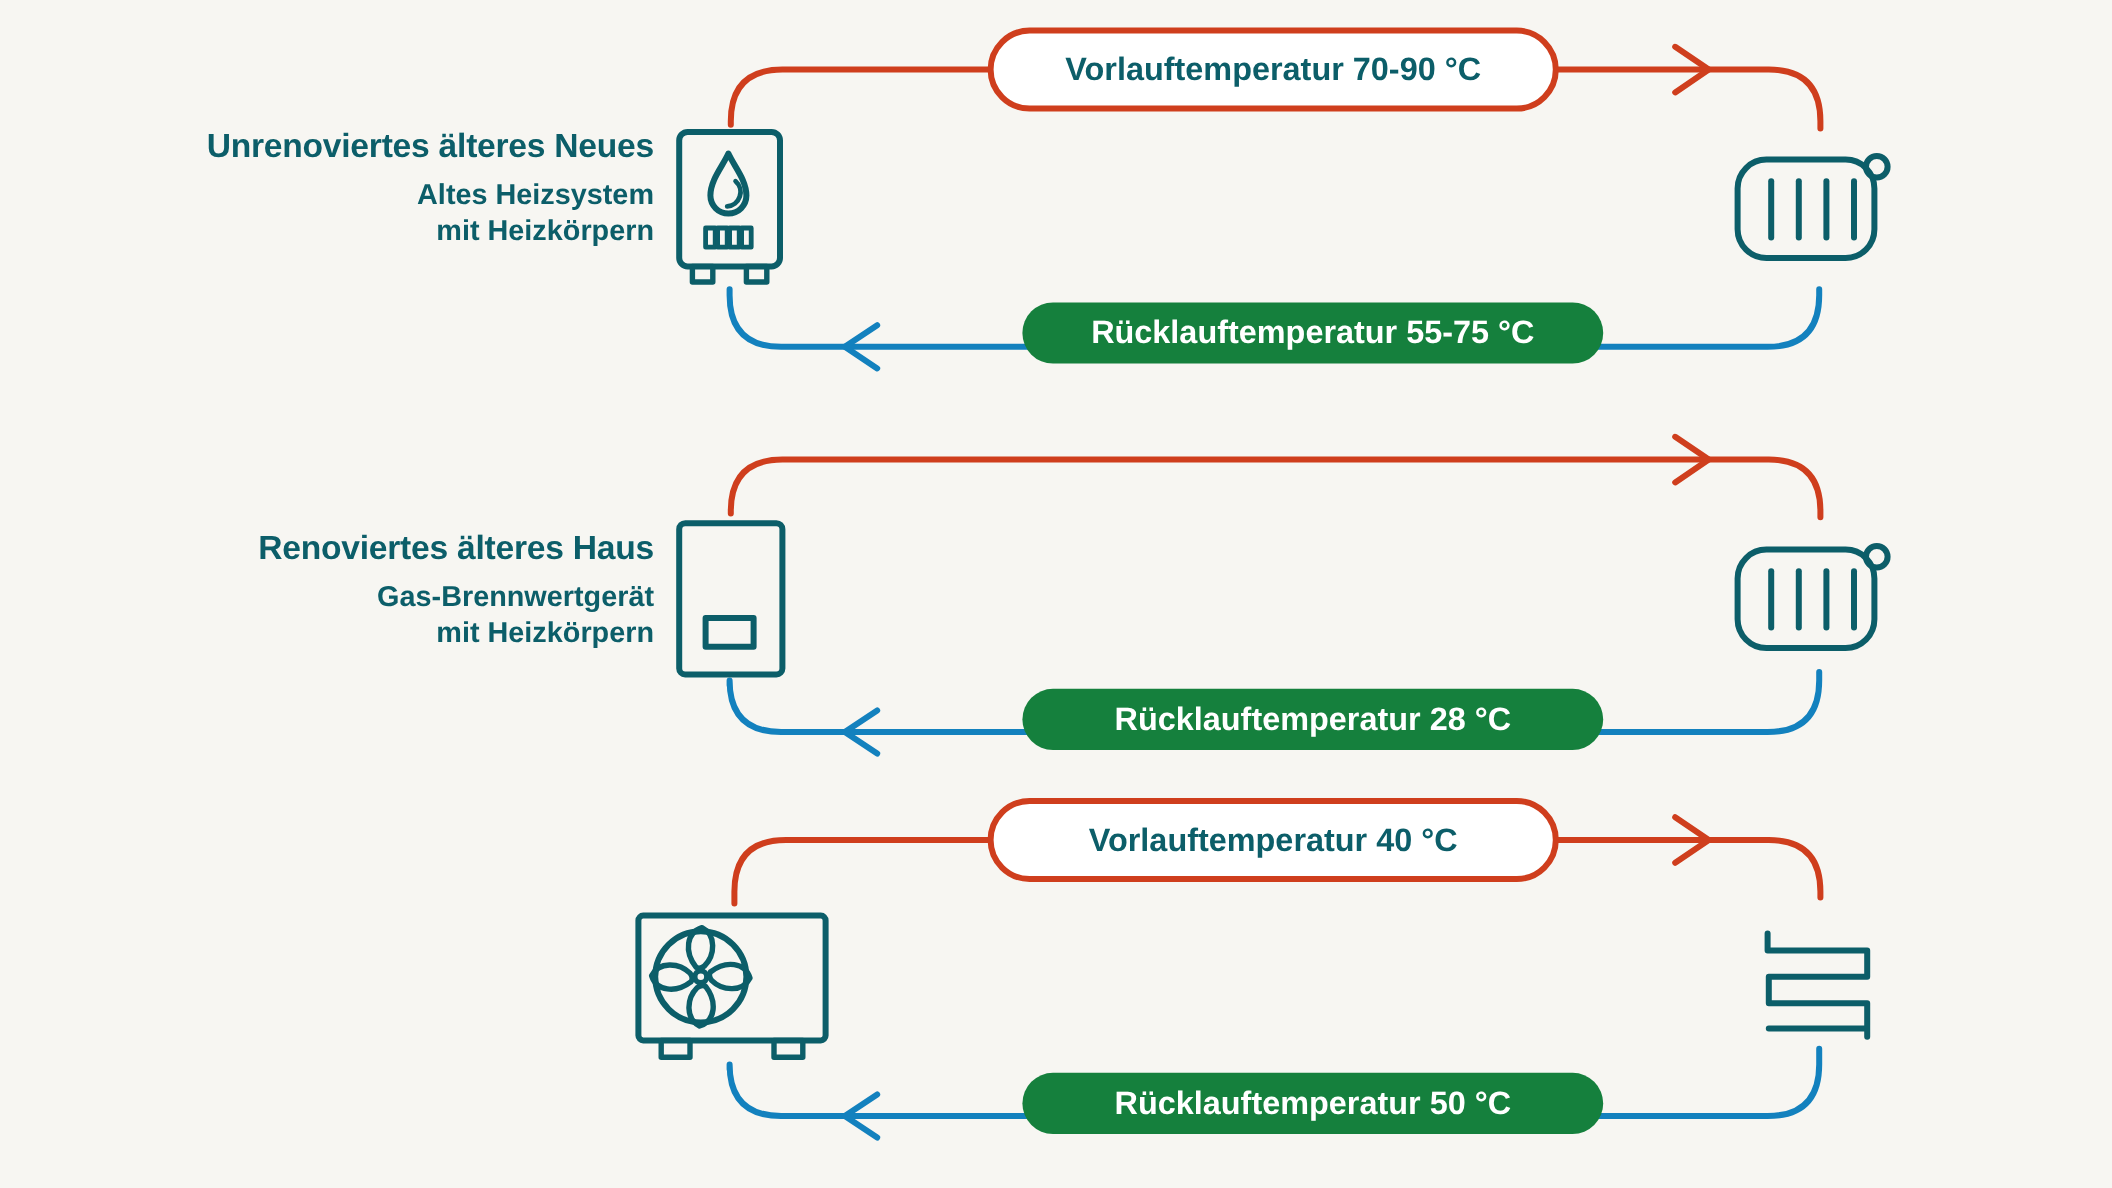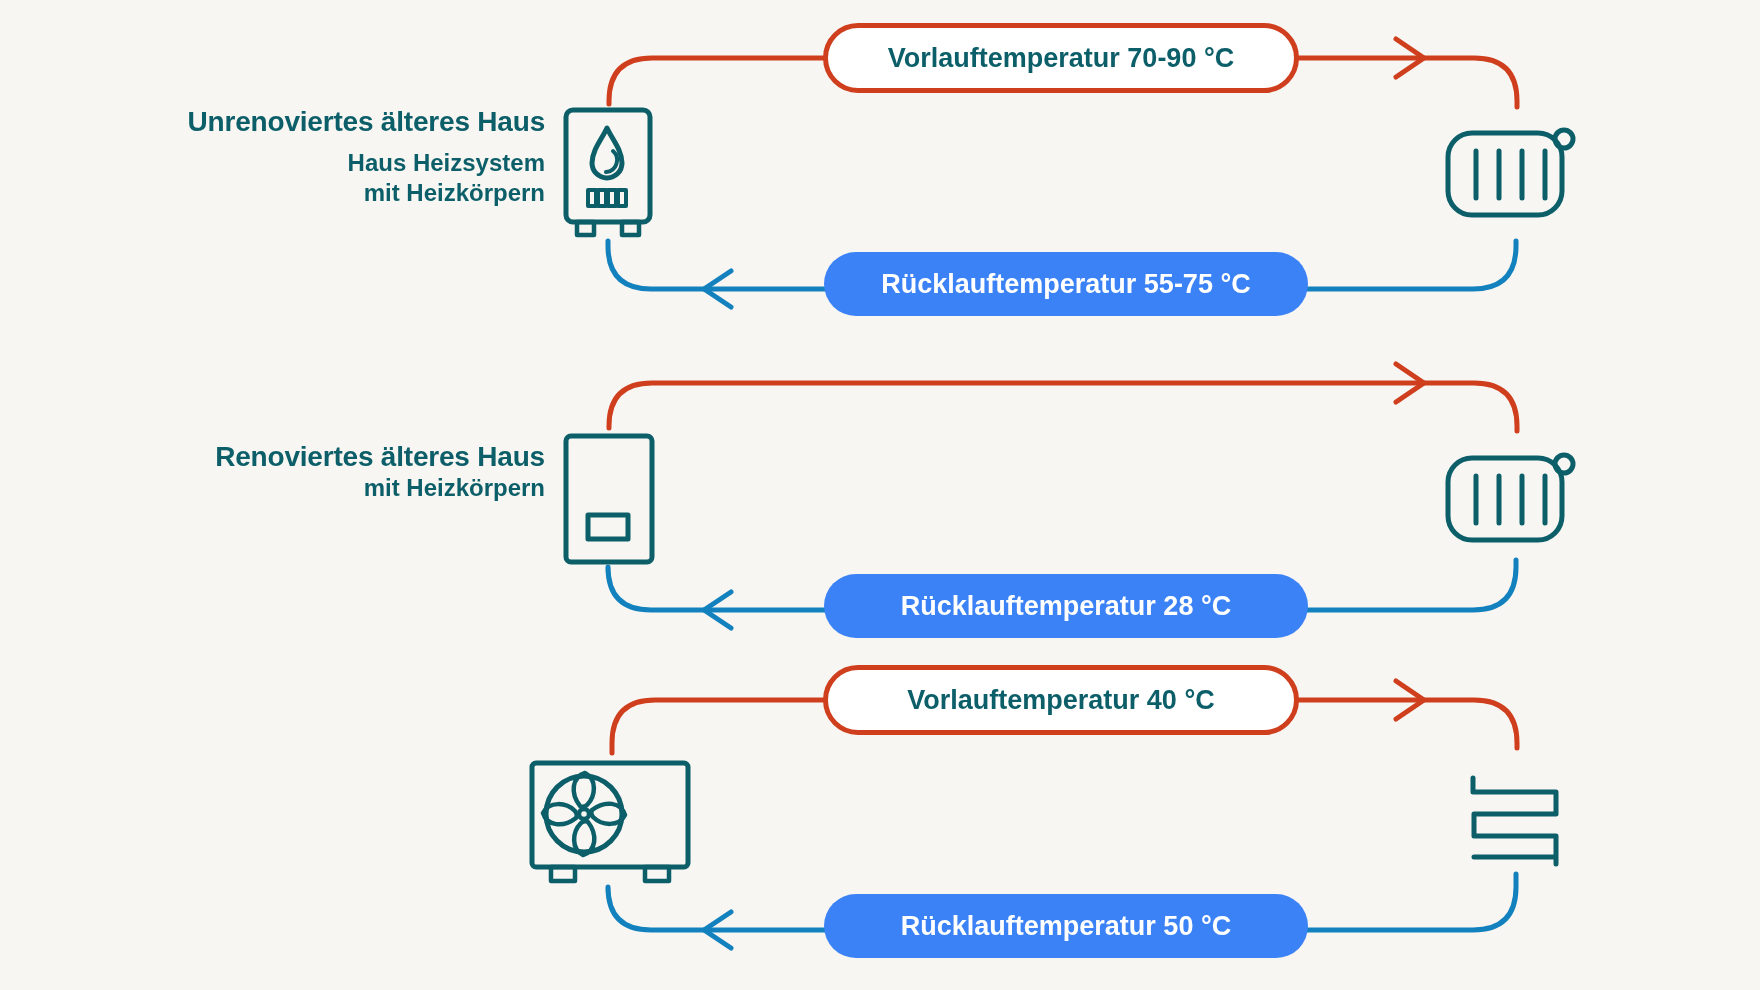--- a/index.html
+++ b/index.html
@@ -25,22 +25,22 @@
     white-space:nowrap;
   }
   .pill.supply {
     left:823px; width:476px; height:70px;
     background:#FFFFFF;
     border:5px solid #CF3E1D;
     border-radius:40px;
     color:#0C5E69;
   }
   .pill.return {
-    left:824px; width:484px; height:64px;
-    background:#3b82f6;
+    left:852px; width:484px; height:51px;
+    background:#15803d;
     border-radius:40px;
     color:#FFFFFF;
   }
 </style>
 </head>
 <body>
 
 <div class="canvas">
 
   <svg class="wires" viewBox="0 0 1760 990">
@@ -112,31 +112,32 @@
           <path d="M580,806 C570,793 572,777 585,773 C597,779 596,796 587,805 Q583,808 580,806 Z" transform="rotate(180 584 814)"></path>
           <path d="M580,806 C570,793 572,777 585,773 C597,779 596,796 587,805 Q583,808 580,806 Z" transform="rotate(270 584 814)"></path>
         </g>
       </g>
 
       <path d="M1473,778 L1473,792 L1556,792 L1556,814 L1474,814 L1474,836 L1556,836 L1556,864 M1556,857 L1474,857"></path>
     </g>
   </svg>
 
   <div class="label" style="top:105px; right:1215px;">
-    <div class="title">Unrenoviertes älteres Haus</div>
+    <div class="title">Unrenoviertes älteres Neues</div>
     <div class="title"></div>
-    <div class="subtitle first">Haus Heizsystem</div>
+    <div class="subtitle first">Altes Heizsystem</div>
     <div class="subtitle">mit Heizkörpern</div>
   </div>
   <div class="pill supply" style="top:23px;">Vorlauftemperatur 70-90 °C</div>
   <div class="pill return" style="top:252px;">Rücklauftemperatur 55-75 °C</div>
 
   <div class="label" style="top:440px; right:1215px;">
     <div class="title">Renoviertes älteres Haus</div>
     <div class="title"></div>
+    <div class="subtitle first">Gas-Brennwertgerät</div>
     <div class="subtitle">mit Heizkörpern</div>
   </div>
   <div class="pill return" style="top:574px;">Rücklauftemperatur 28 °C</div>
 
   <div class="pill supply" style="top:665px;">Vorlauftemperatur 40 °C</div>
   <div class="pill return" style="top:894px;">Rücklauftemperatur 50 °C</div>
 
 </div>
 
 </body></html>

